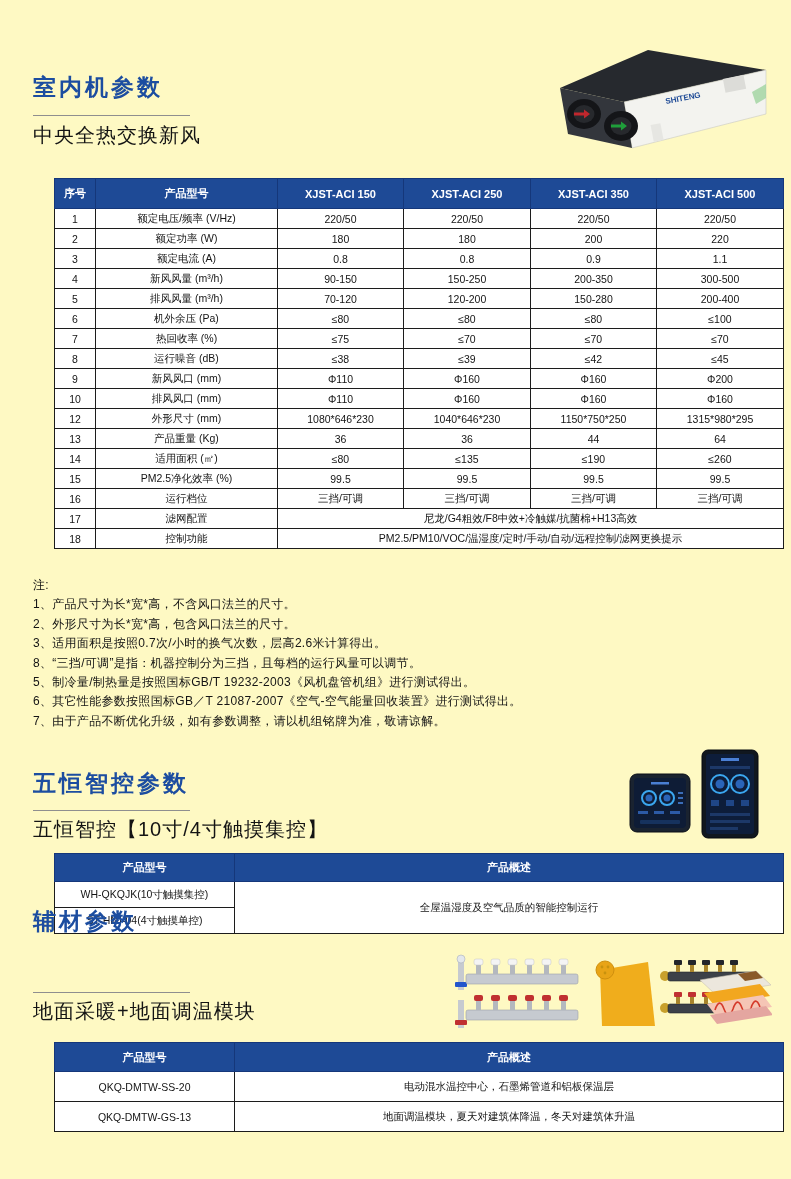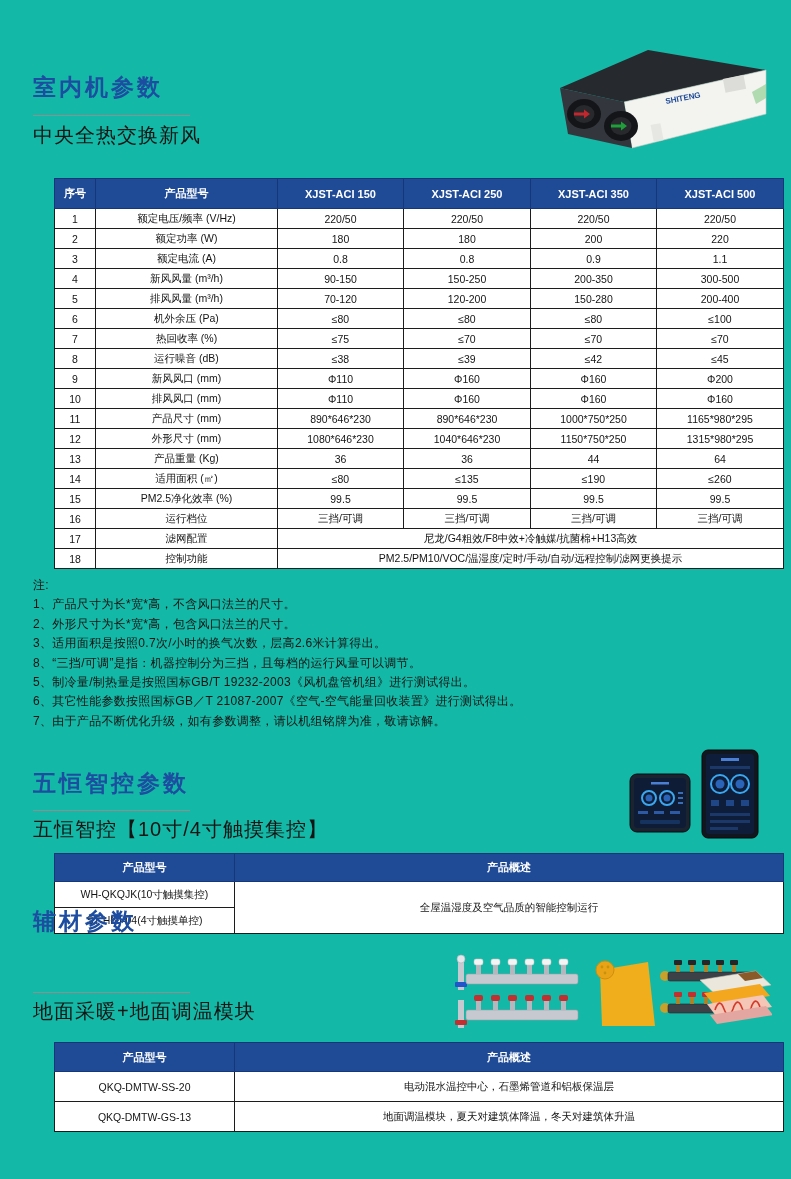--- a/index.html
+++ b/index.html
@@ -1,17 +1,17 @@
 <!DOCTYPE html>
 <html><head>
 <meta charset="utf-8">
 <style>
   html,body { margin:0; padding:0; background:#ffffff; }
   .page {
-    position:relative; width:791px; height:1179px; background:#14b8a6;
+    position:relative; width:791px; height:1179px; background:#fef9c3;
     font-family:"Liberation Sans","DejaVu Sans",sans-serif; overflow:hidden;
   }
   .sec-title { position:absolute; left:33px; font-size:23px; font-weight:bold; color:#1c4da0; letter-spacing:3px; }
   .sec-underline { position:absolute; left:33px; width:157px; height:1px; background:#8f8f8f; }
   .sec-subtitle { position:absolute; left:33px; font-size:20px; color:#141414; letter-spacing:1px; }
 
   table { border-collapse:collapse; table-layout:fixed; position:absolute; left:33px; width:729px;margin-left:21px; }
   th { background:#1e4a96; color:#ffffff; font-size:11px; font-weight:bold; border:1px solid #15377a; padding:0 2px; }
   td { border:1px solid #1c1c1c; font-size:10.5px; color:#141414; text-align:center; padding:0 3px; background:#ffffff; white-space:nowrap; overflow:hidden; }
 
@@ -150,28 +150,20 @@
           <td>Φ160</td>
           <td>Φ200</td>
         </tr>
       <tr>
           <td>10</td>
           <td>排风风口 (mm)</td>
           <td>Φ110</td>
           <td>Φ160</td>
           <td>Φ160</td>
           <td>Φ160</td>
-        </tr>
-      <tr>
-          <td>11</td>
-          <td>产品尺寸 (mm)</td>
-          <td>890*646*230</td>
-          <td>890*646*230</td>
-          <td>1000*750*250</td>
-          <td>1165*980*295</td>
         </tr>
       <tr>
           <td>12</td>
           <td>外形尺寸 (mm)</td>
           <td>1080*646*230</td>
           <td>1040*646*230</td>
           <td>1150*750*250</td>
           <td>1315*980*295</td>
         </tr>
       <tr>

